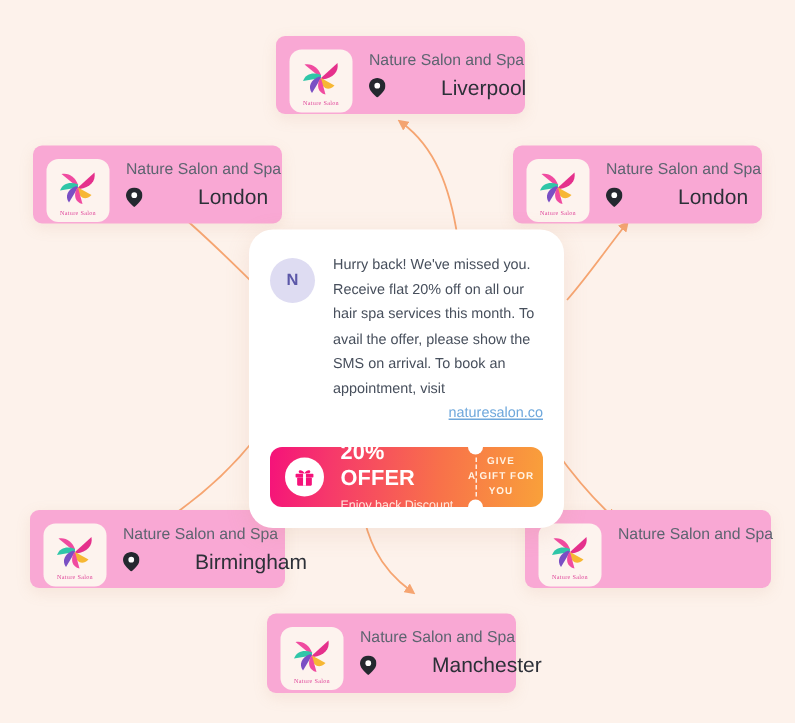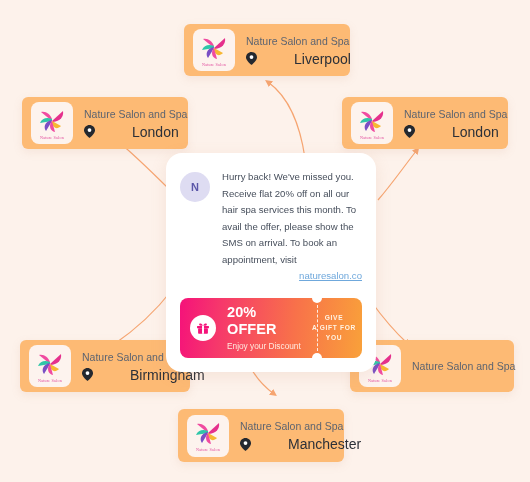--- a/index.html
+++ b/index.html
@@ -27,25 +27,25 @@
     width: 530px;
     height: 482px;
     pointer-events: none;
     z-index: 1;
   }
 
   
   .loc-card {
     position: absolute;
     z-index: 3;
-    background: #fdba74;
+    background: #f9a8d4;
     border-radius: 6px;
     box-shadow: 0 3px 10px rgba(196,140,110,0.13);
     display: flex;
-    align-items: center;
+    align-items: flex-start;
     padding: 9px 14px 9px 9px;
     box-sizing: border-box;
   }
   .logo-tile {
     width: 42px;
     height: 42px;
     border-radius: 8px;
     background: #FDF3EE;
     flex: 0 0 42px;
     position: relative;
@@ -140,21 +140,21 @@
     color: #6FA8DC;
     display: block;
     margin-top: 0px;
     text-align: right;
   }
 
   
   .coupon {
     position: relative;
     margin-top: 13px;
-    height: 60px;
+    height: 40px;
     display: flex;
     align-items: stretch;
     border-radius: 8px;
     background: linear-gradient(96deg, #F5127A 0%, #F6386B 22%, #F8714A 62%, #F9A13A 100%);
     overflow: hidden;
   }
   .coupon-left {
     flex: 1 1 auto;
     display: flex;
     align-items: center;
@@ -398,21 +398,21 @@
           <svg viewBox="0 0 16 16">
             <rect x="1.2" y="5.6" width="13.6" height="2.8" rx="0.6" fill="#F5127A"></rect>
             <rect x="2.4" y="8.4" width="11.2" height="6.2" rx="0.8" fill="#F5127A"></rect>
             <rect x="6.9" y="5.6" width="2.2" height="9" fill="#FFFFFF"></rect>
             <path d="M8 5.2C6.6 2.4 3.3 2.2 3.6 4.2 3.8 5.4 6.2 5.4 8 5.2z" fill="#F5127A"></path>
             <path d="M8 5.2C9.4 2.4 12.7 2.2 12.4 4.2 12.2 5.4 9.8 5.4 8 5.2z" fill="#F5127A"></path>
           </svg>
         </div>
         <div class="coupon-copy">
           <div class="offer-title">20% OFFER</div>
-          <div class="offer-sub">Enjoy your Discount</div>
+          <div class="offer-sub">Enjoy back Discount</div>
         </div>
       </div>
       <div class="coupon-divider"></div>
       <div class="notch top"></div>
       <div class="notch bottom"></div>
       <div class="coupon-right">
         <div class="gift-note">GIVE</div>
         <div class="gift-note">A GIFT FOR</div>
         <div class="gift-note">YOU</div>
       </div>

